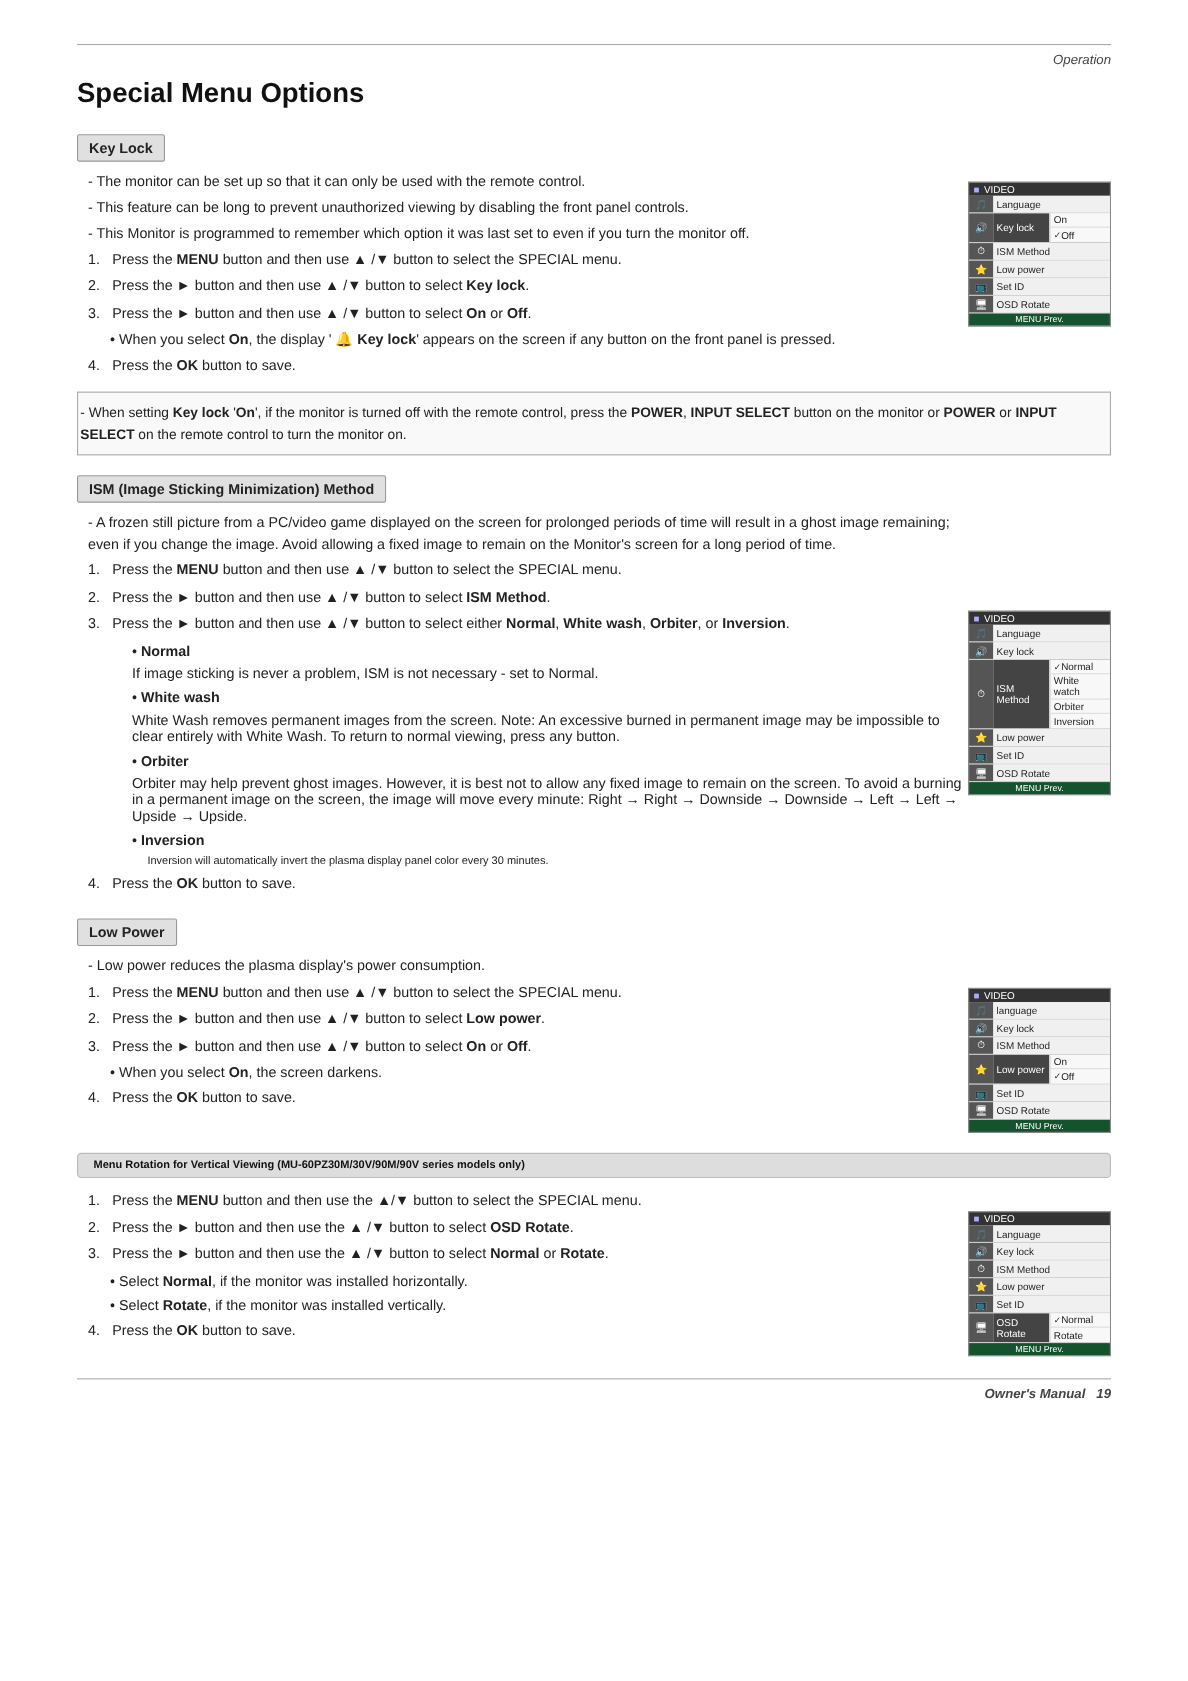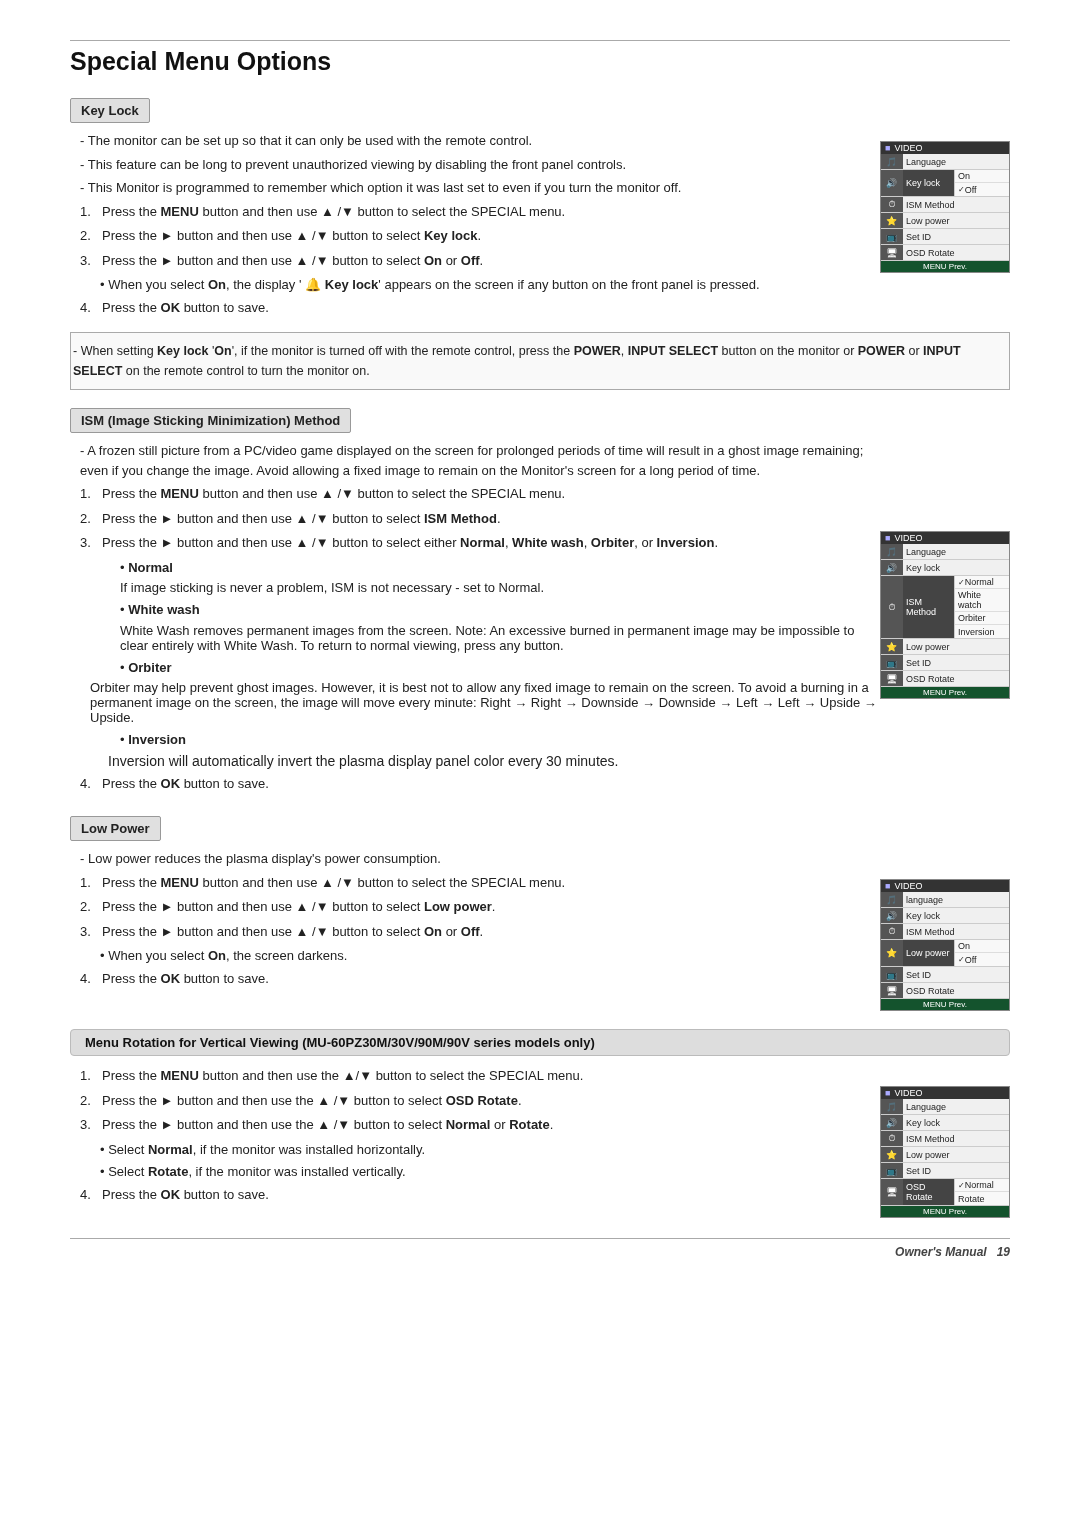--- a/index.html
+++ b/index.html
@@ -34,21 +34,21 @@
       font-weight: bold;
       font-family: Arial Black, Arial, sans-serif;
       margin-bottom: 22px;
       color: #111;
     }
     .section-header-full {
       background: #ddd;
       border: 1px solid #bbb;
       border-radius: 4px;
       padding: 5px 14px;
-      font-size: 13px;
+      font-size: 10px;
       font-weight: bold;
       display: block;
       margin-bottom: 10px;
       color: #111;
       width: 100%;
     }
     .bullet-dash {
       margin-left: 10px;
       margin-bottom: 4px;
       font-size: 13px;
@@ -203,20 +203,21 @@
       display: inline-block;
       border-radius: 2px;
       margin-bottom: 8px;
     }
   </style>
 </head>
 <body>
 
 <div class="page">
   <div class="top-rule"></div>
+  <div class="operation-label">Operation</div>
 
   <div class="page-title">Special Menu Options</div>
 
   <div class="section-block">
     <div class="section-title-bordered">Key Lock</div>
     <div class="content-with-img">
       <div class="content-col">
         <div class="bullet-dash">The monitor can be set up so that it can only be used with the remote control.</div>
         <div class="bullet-dash">This feature can be long to prevent unauthorized viewing by disabling the front panel controls.</div>
         <div class="bullet-dash">This Monitor is programmed to remember which option it was last set to even if you turn the monitor off.</div>
@@ -302,24 +303,24 @@
         </div>
 
         <div style="margin-left:20px; margin-top:4px;">
           <div style="margin-bottom:3px;"><span class="sub-bullet" style="list-style:none;"><b>Normal</b></span></div>
           <div style="margin-left:30px; margin-bottom:5px; font-size:13px;">If image sticking is never a problem, ISM is not necessary - set to Normal.</div>
 
           <div style="margin-bottom:3px;"><span class="sub-bullet"><b>White wash</b></span></div>
           <div style="margin-left:30px; margin-bottom:5px; font-size:13px;">White Wash removes permanent images from the screen. Note: An excessive burned in permanent image may be impossible to clear entirely with White Wash. To return to normal viewing, press any button.</div>
 
           <div style="margin-bottom:3px;"><span class="sub-bullet"><b>Orbiter</b></span></div>
-          <div style="margin-bottom:5px; font-size:13px;">Orbiter may help prevent ghost images. However, it is best not to allow any fixed image to remain on the screen. To avoid a burning in a permanent image on the screen, the image will move every minute: Right → Right → Downside → Downside → Left → Left → Upside → Upside.</div>
+          <div style="margin-left:30px; margin-bottom:5px; font-size:13px;">Orbiter may help prevent ghost images. However, it is best not to allow any fixed image to remain on the screen. To avoid a burning in a permanent image on the screen, the image will move every minute: Right → Right → Downside → Downside → Left → Left → Upside → Upside.</div>
 
           <div style="margin-bottom:3px;"><span class="sub-bullet"><b>Inversion</b></span></div>
-          <div style="margin-left:18px; margin-bottom:5px; font-size:14px;">Inversion will automatically invert the plasma display panel color every 30 minutes.</div>
+          <div style="margin-left:44px; margin-bottom:5px; font-size:10px;">Inversion will automatically invert the plasma display panel color every 30 minutes.</div>
         </div>
 
         <div class="numbered-item">
           <span class="num">4.</span>
           <span>Press the <b>OK</b> button to save.</span>
         </div>
       </div>
       <div class="menu-img">
         <div class="osd-box" style="margin-top:80px;">
           <div class="osd-header">

